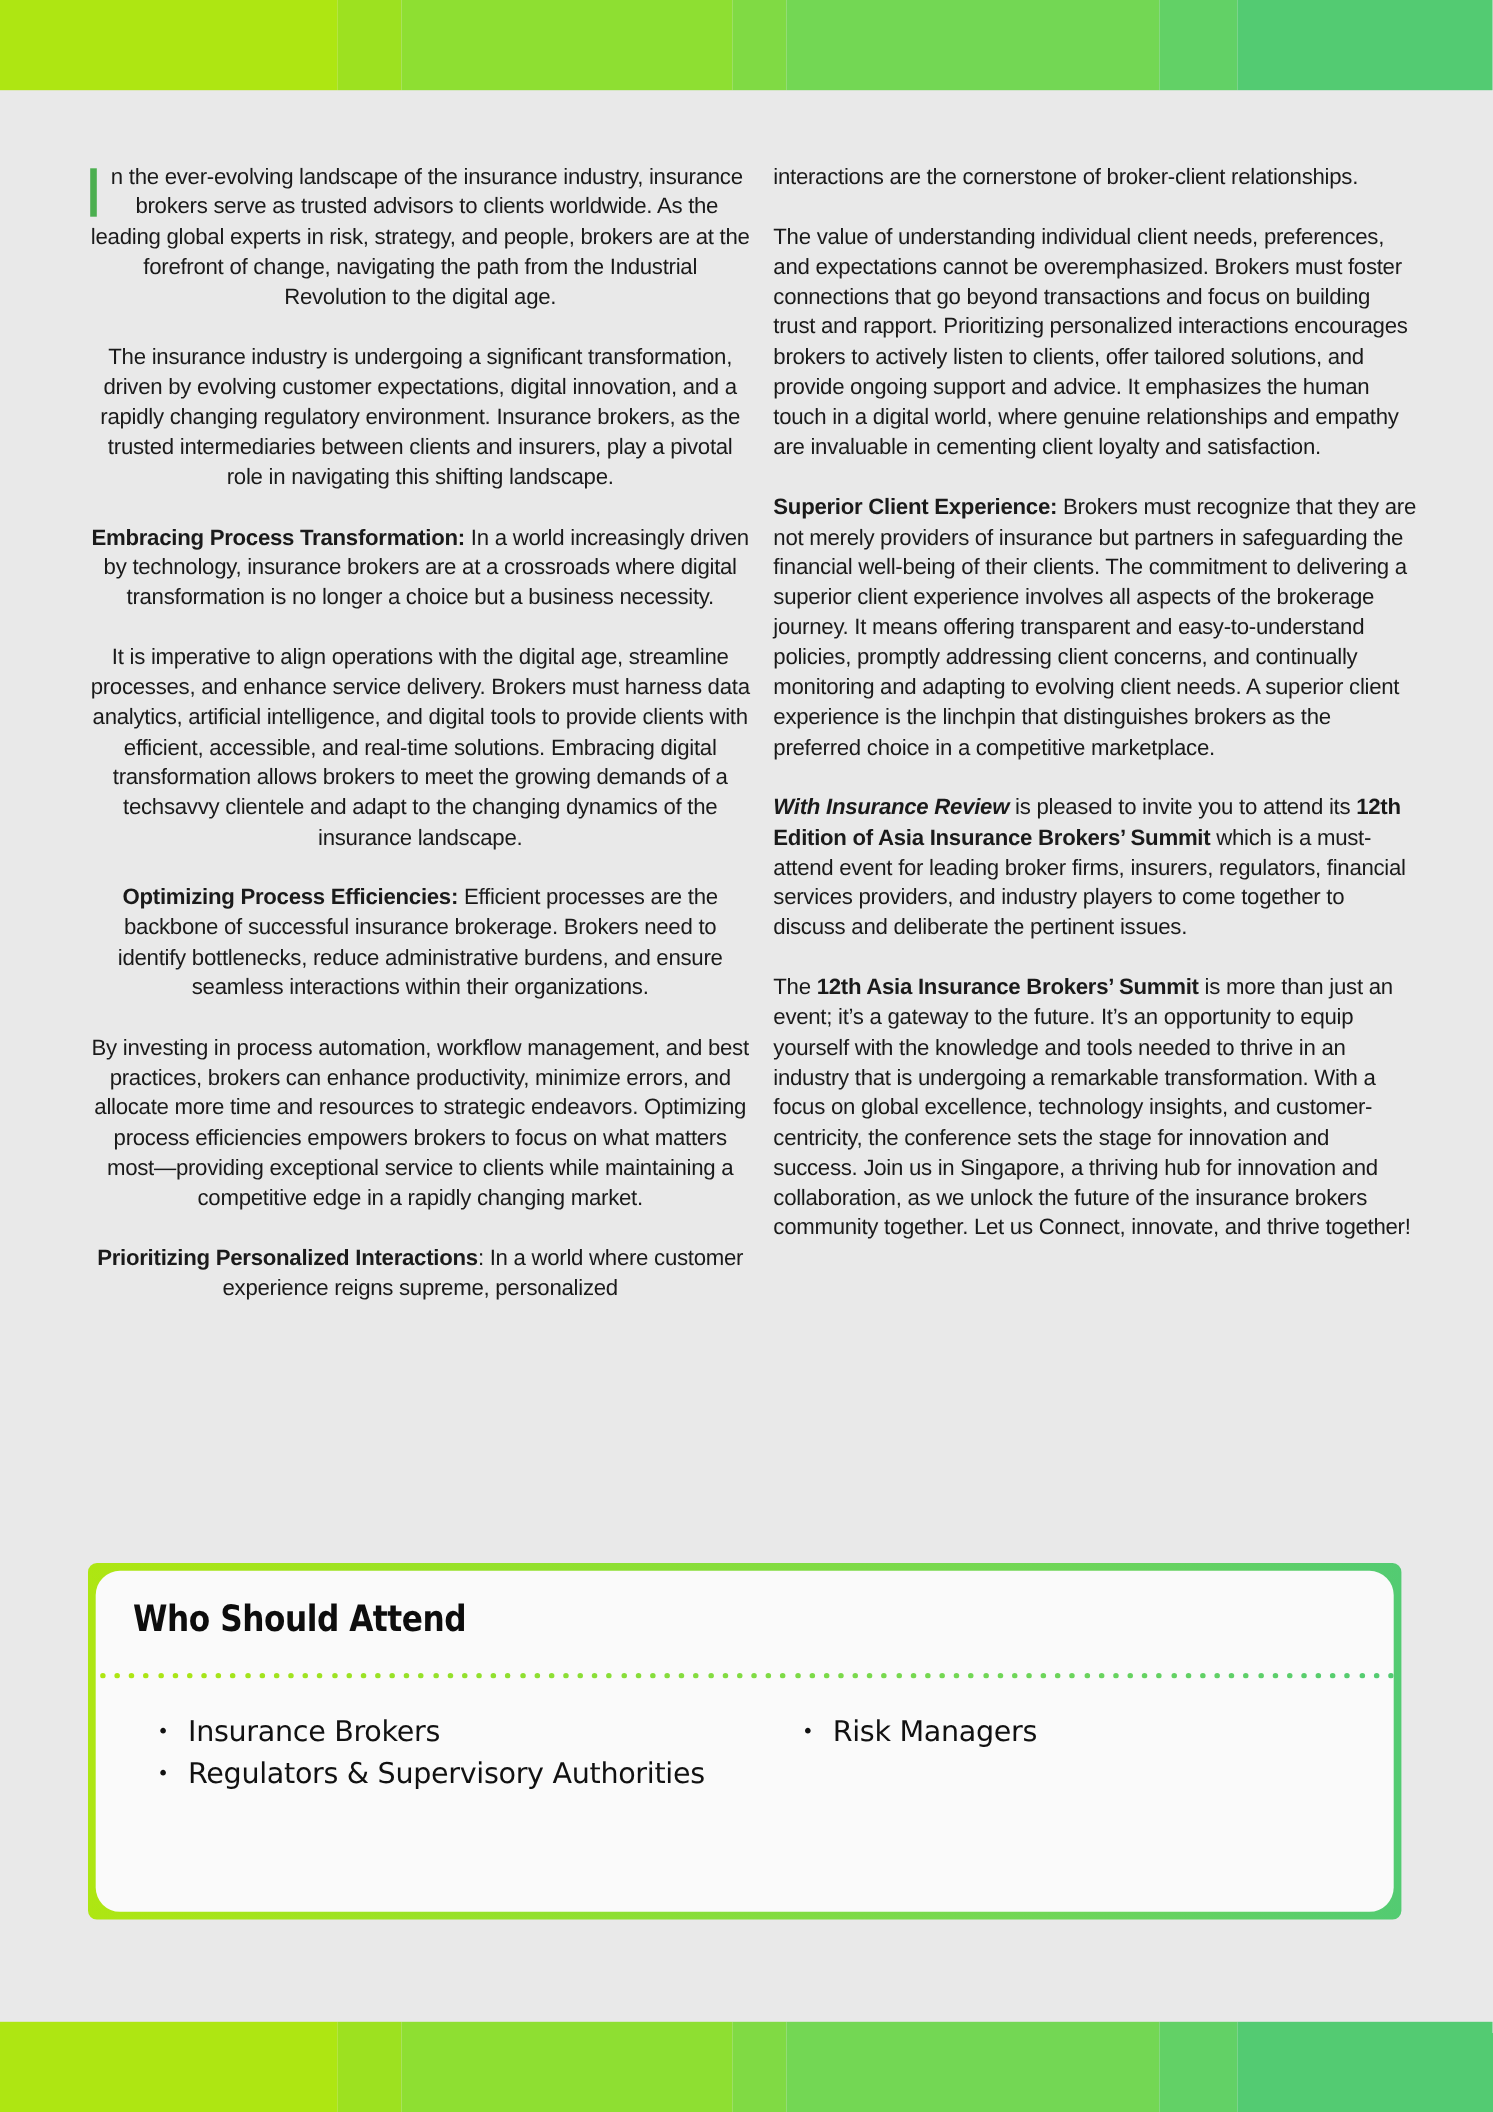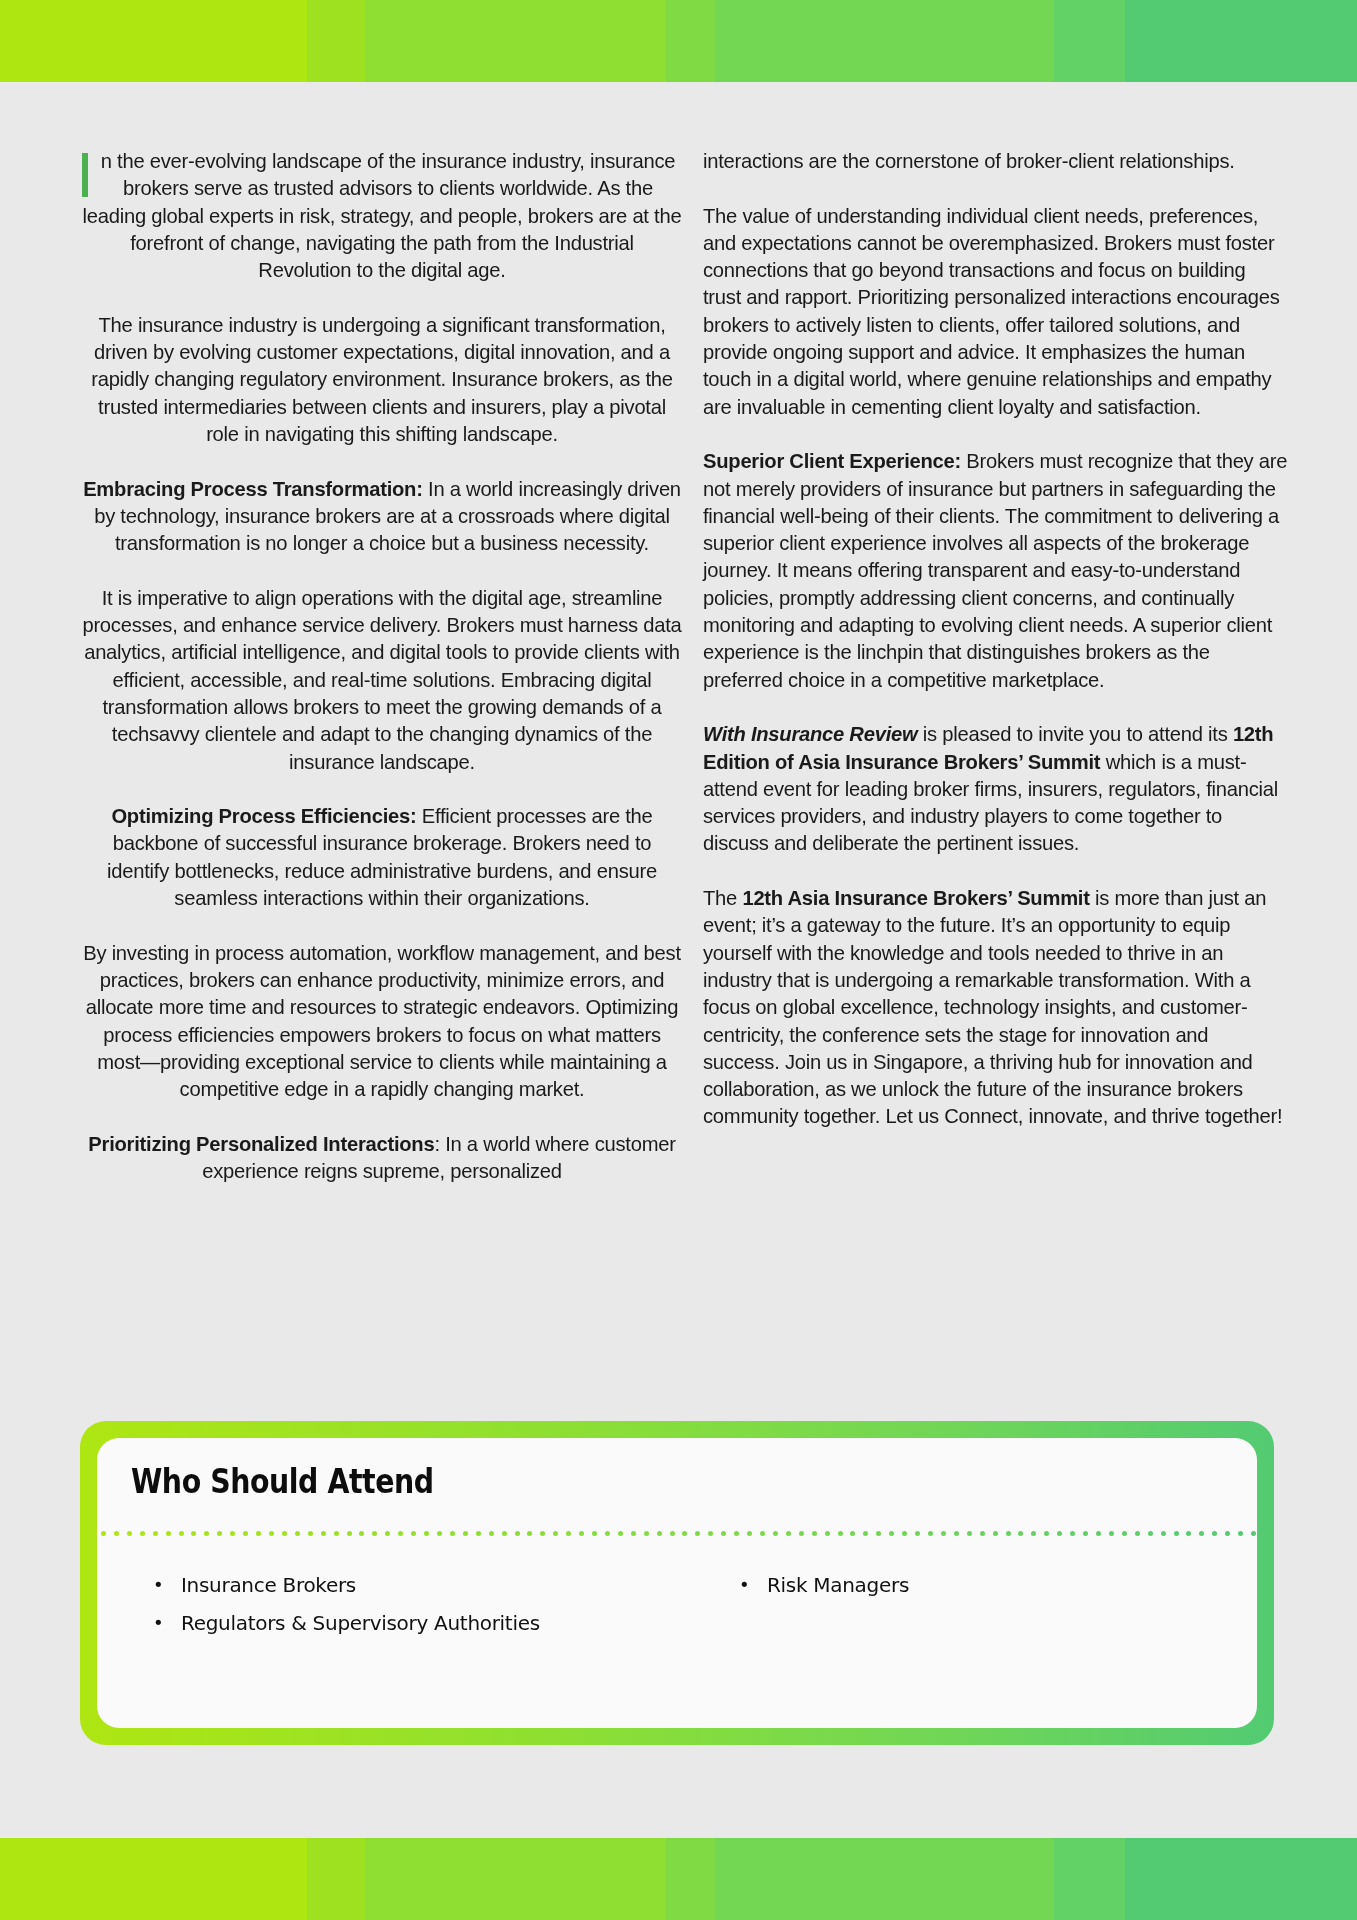--- a/index.html
+++ b/index.html
@@ -14,28 +14,28 @@
   .columns { position: absolute; top: 148px; left: 82px; width: 1195px; display: flex; gap: 0; }
   .col { font-size: 20.2px; line-height: 27.3px; letter-spacing: -0.25px; }
   .col.left { width: 600px; text-align: center; }
   .col.right { position: absolute; left: 621px; width: 585px; }
   .col p { margin-bottom: 27.3px; }
   .col p b { font-weight: bold; }
   .dropcap { display: inline-block; width: 6px; height: 44px; background: #4caf50; float: left; margin: 5px 6px 0 0; }
 
   .attend-box {
     position: absolute; left: 80px; top: 1421px; width: 1194px; height: 324px;
-    border-radius: 26px; padding: 17px;
+    border-radius: 8px; padding: 7px;
     background: linear-gradient(90deg, #aee612 0%, #8edf32 40%, #73d754 70%, #53cb72 100%);
   }
   .attend-inner { width: 100%; height: 100%; background: #fafafa; border-radius: 22px; position: relative; }
   .attend-title { position: absolute; left: 34px; top: 24px; font-size: 33px; font-weight: bold; letter-spacing: -0.5px; color: #0d0d0d; font-family: "DejaVu Sans", sans-serif; transform: scaleX(0.86); transform-origin: left; }
   .dots-row { position: absolute; left: 4px; right: 0; top: 93px; height: 5px; display: flex; justify-content: space-between; overflow: hidden; }
   .dot { width: 5px; height: 5px; border-radius: 50%; flex: none; }
-  .att-list { position: absolute; top: 134px; list-style: none; font-family: "DejaVu Sans", sans-serif; font-size: 20px; line-height: 26px; color: #111; letter-spacing: -0.3px; }
+  .att-list { position: absolute; top: 134px; list-style: none; font-family: "DejaVu Sans", sans-serif; font-size: 26px; line-height: 26px; color: #111; letter-spacing: -0.3px; }
   .att-list.left { left: 56px; width: 520px; }
   .att-list.right { left: 642px; width: 520px; }
   .att-list li { position: relative; padding-left: 28px; margin-bottom: 12px; }
   .att-list li::before { content: "•"; position: absolute; left: 0; top: 0; font-size: 18px; }
 </style>
 </head>
 <body>
 
 <div class="banner top">
     <div class="band" style="width: 307px; background: rgb(174, 230, 18);"></div>

